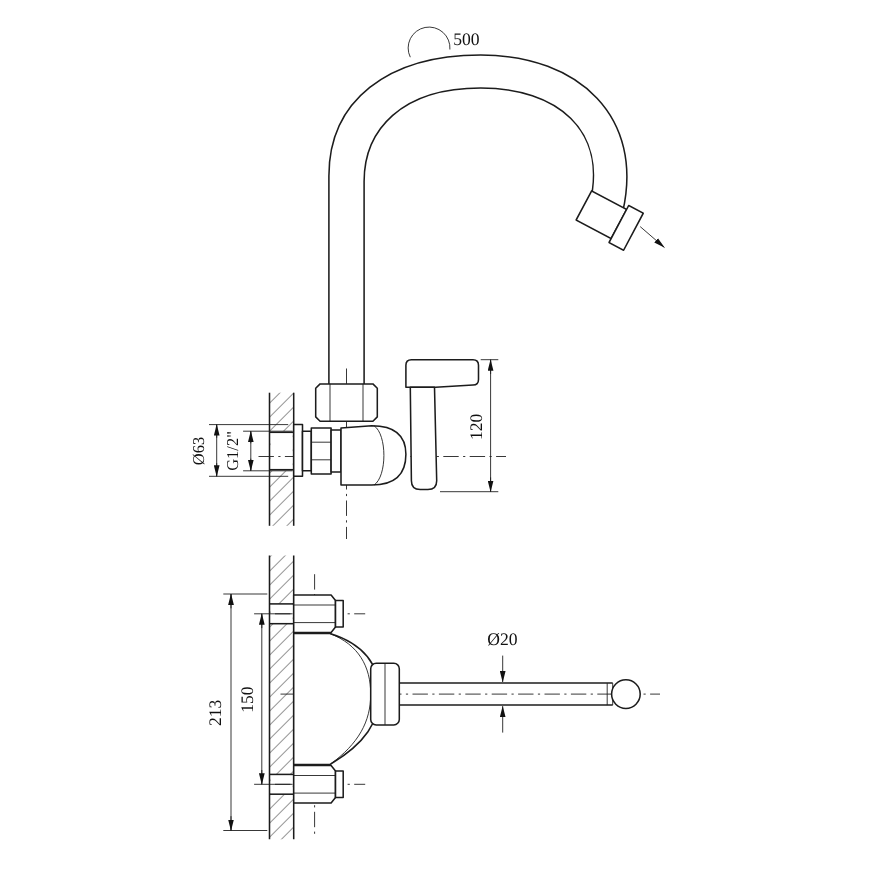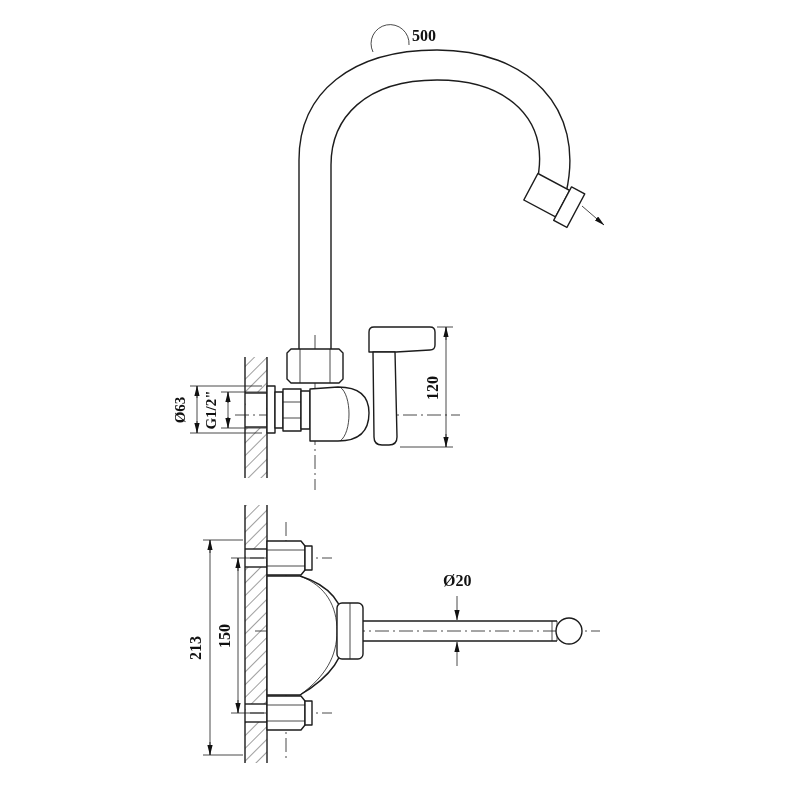--- a/index.html
+++ b/index.html
@@ -9,21 +9,20 @@
     width: 800px;
     height: 800px;
     font-family: "Liberation Serif", serif;
   }
   #stage {
     position: relative;
     width: 712px;
     height: 800px;
     background: #ffffff;
     overflow: hidden;
-    font-weight: bold;
   }
   svg { display: block; }
   .outline  { stroke: #1c1c1c; stroke-width: 1.4; fill: none; stroke-linejoin: round; }
   .outline-f{ stroke: #1c1c1c; stroke-width: 1.4; fill: #ffffff; stroke-linejoin: round; }
   .thin     { stroke: #1c1c1c; stroke-width: 0.8; fill: none; }
   .center   { stroke: #1c1c1c; stroke-width: 0.8; fill: none; stroke-dasharray: 14 4 2 4; }
   .dimtext  { font-family: "Liberation Serif", serif; font-size: 16px; fill: #111; }
   .dimtext-sm { font-family: "Liberation Serif", serif; font-size: 15px; fill: #111; }
   .white    { fill: #ffffff; stroke: none; }
 </style>

